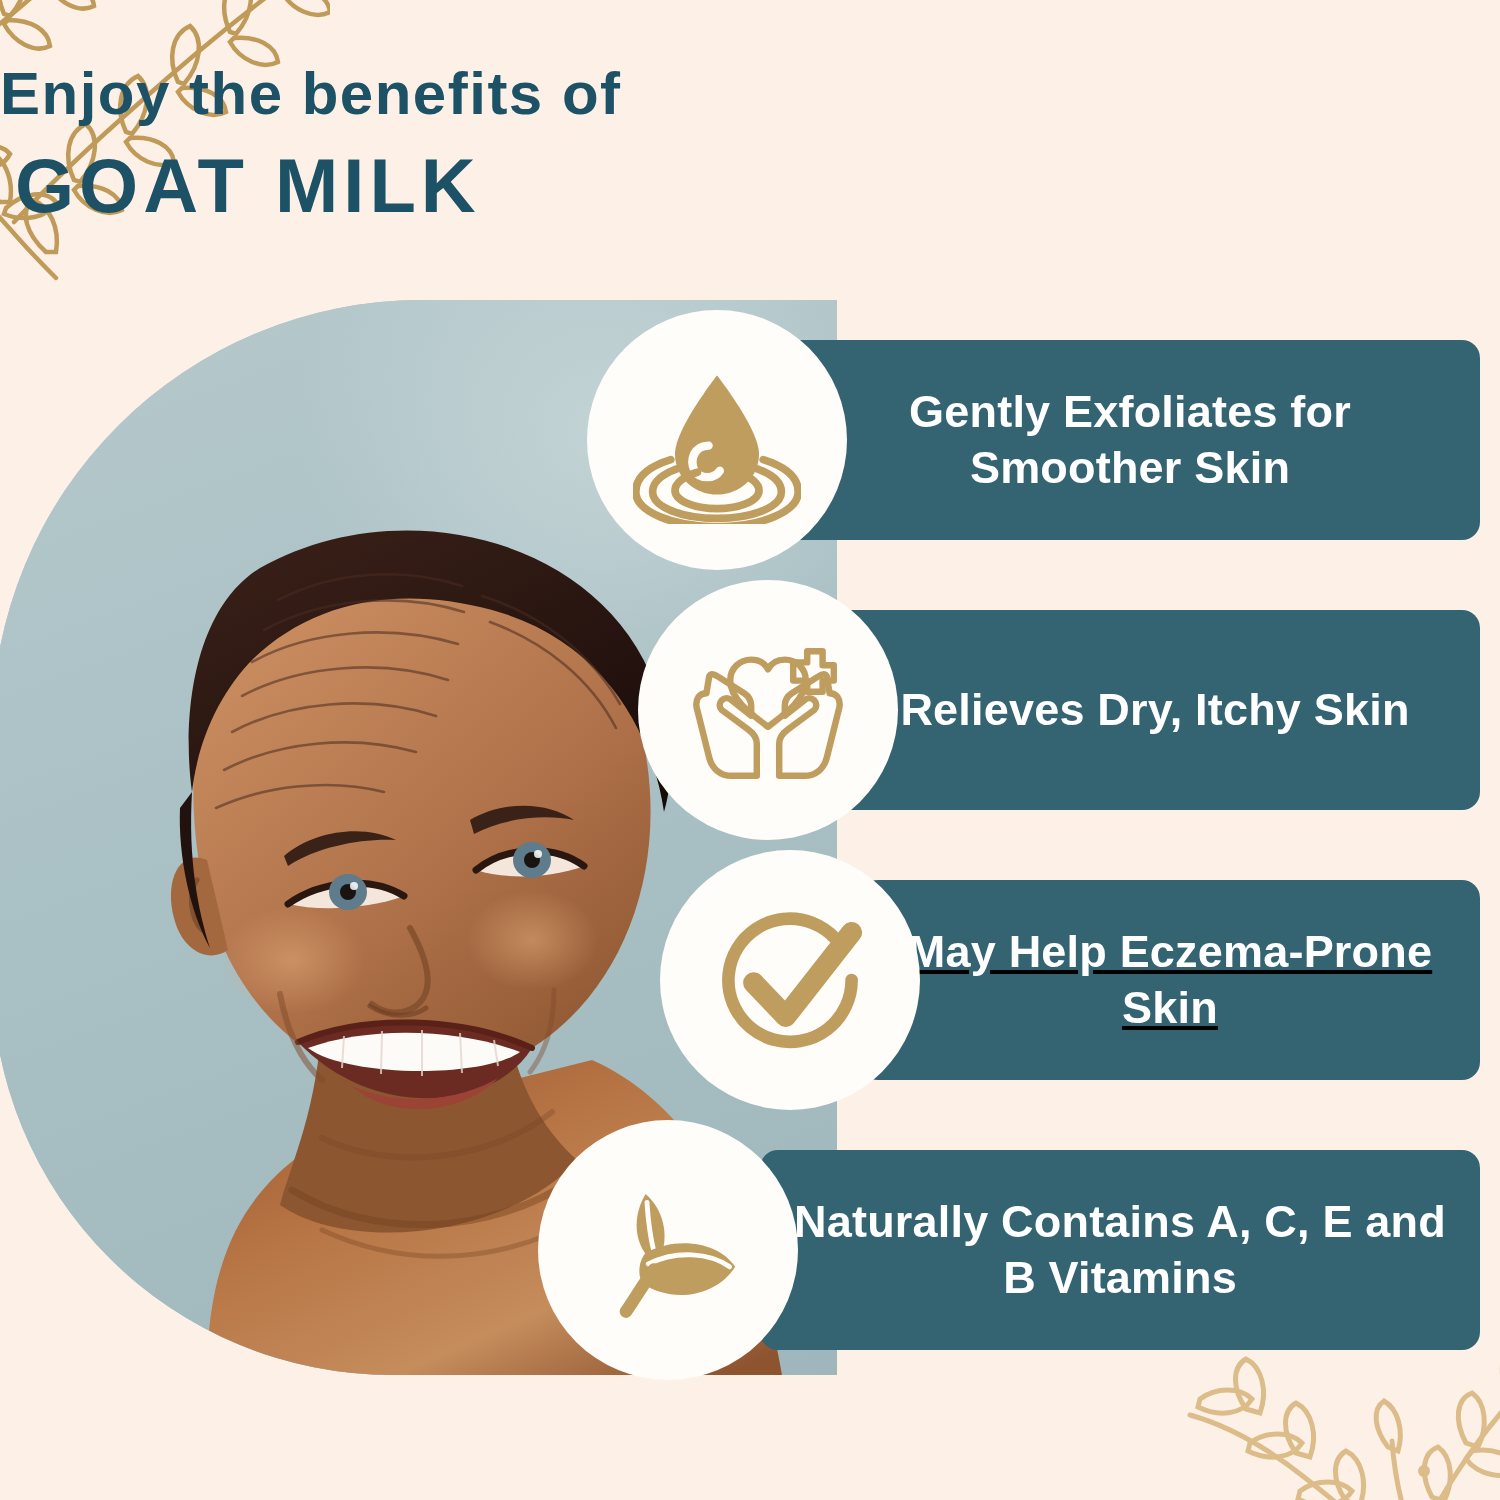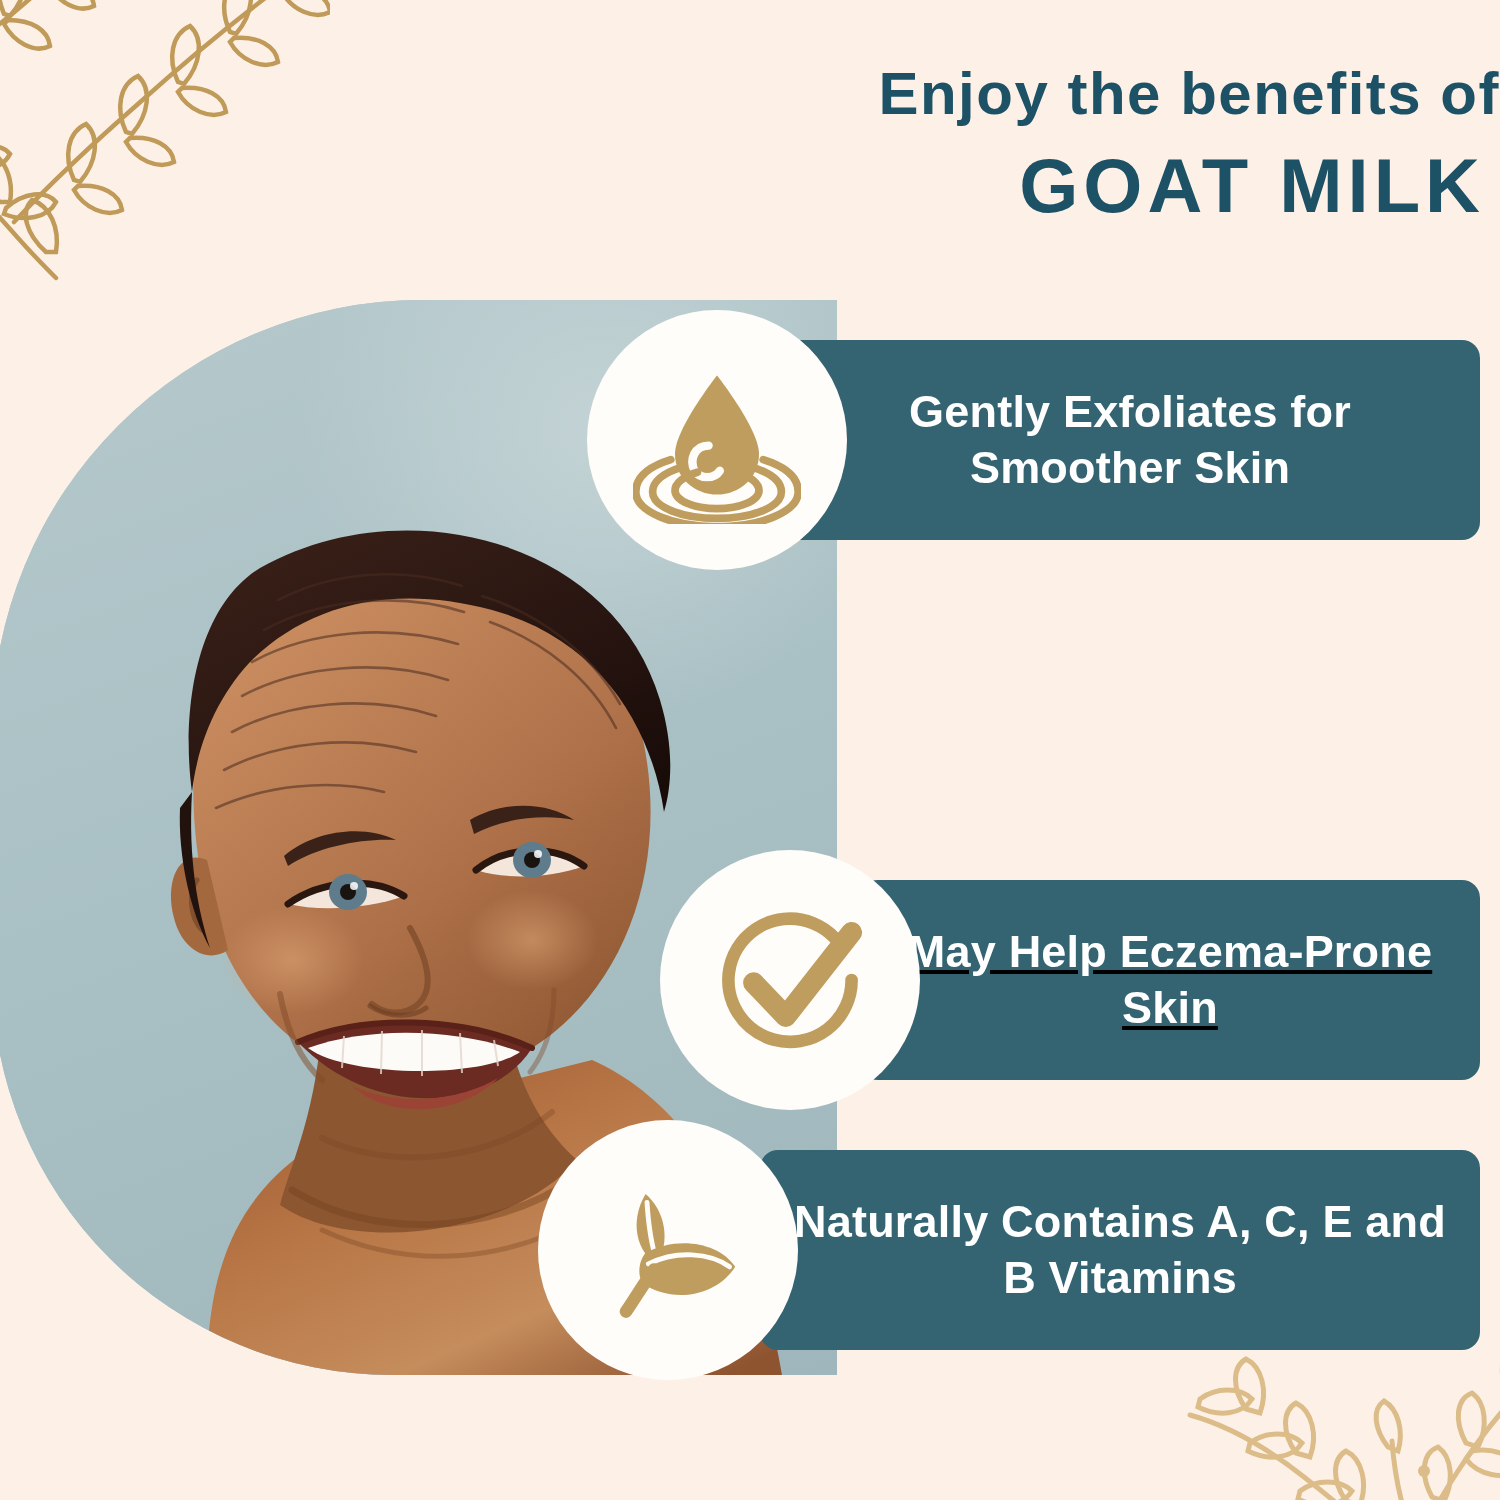--- a/index.html
+++ b/index.html
@@ -39,21 +39,21 @@
     width: 360px;
     height: 250px;
   }
 
   
   #heading-block {
     position: absolute;
     left: 0;
     top: 62px;
     width: 1500px;
-    text-align: right;
+    text-align: left;
   }
   #heading-line-1 {
     color: #1C5166;
     font-size: 60px;
     font-weight: bold;
     letter-spacing: 1.5px;
     line-height: 1.06;
     margin: 0;
   }
   #heading-line-2 {
@@ -312,20 +312,44 @@
         <path d="M54 64 C44 64 40 74 44 82 C48 88 58 88 62 82" stroke="#FFFDFA" stroke-width="6" fill="none" stroke-linecap="round"></path>
         <g stroke="#BF9D5E" stroke-width="5.5" fill="none" stroke-linecap="round">
           <path d="M46 83 C36 86 30 91 30 96 C30 103 43 109 60 109 C77 109 90 103 90 96 C90 91 84 86 74 83"></path>
           <path d="M36 79 C23 83 14 89 14 97 C14 108 35 116 60 116 C85 116 106 108 106 97 C106 89 97 83 84 79"></path>
           <path d="M27 74 C11 79 2 87 2 97 C2 111 28 122 60 122 C92 122 118 111 118 97 C118 87 109 79 93 74"></path>
         </g>
       </svg>
     </div>
   </div>
 
+  <div class="benefit-row" id="row-2">
+    <div class="benefit-card">
+      <div class="benefit-text">Relieves Dry, Itchy Skin</div>
+    </div>
+    <div class="benefit-circle">
+      <svg class="benefit-icon" viewBox="0 0 120 120" fill="none">
+        <g stroke="#BF9D5E" stroke-width="4.6" fill="none" stroke-linecap="round" stroke-linejoin="round">
+
+          <path d="M60 72 C48 63 33 52 33 39 C33 30 40 24 48 24 C54 24 58 27 60 31
+                   C62 27 66 24 72 24 C80 24 87 30 87 39 C87 52 72 63 60 72 Z"></path>
+
+          <path d="M78 26 H88 V18 H99 V28 H107 V39 H99 V47 H88 V39 H78 Z"></path>
+
+          <path d="M16 48 C11 48 8 52 9 58 L18 94 C20 102 26 107 34 107 H52 V84
+                   C52 80 50 77 46 74 L27 60 C25 58 25 55 27 53 C29 51 32 51 34 53
+                   L48 64 V57 C48 53 46 50 43 48 L24 36 C21 34 19 34 18 36 Z"></path>
+
+          <path d="M104 48 C109 48 112 52 111 58 L102 94 C100 102 94 107 86 107 H68 V84
+                   C68 80 70 77 74 74 L93 60 C95 58 95 55 93 53 C91 51 88 51 86 53
+                   L72 64 V57 C72 53 74 50 77 48 L96 36 C99 34 101 34 102 36 Z"></path>
+        </g>
+      </svg>
+    </div>
+  </div>
 
   <div class="benefit-row" id="row-3">
     <div class="benefit-card">
       <div class="benefit-text">May Help Eczema-Prone Skin</div>
     </div>
     <div class="benefit-circle">
       <svg class="benefit-icon" viewBox="0 0 120 120" fill="none">
         <path d="M92 30 A44 44 0 1 0 104 60" stroke="#BF9D5E" stroke-width="9" fill="none" stroke-linecap="round"></path>
         <path d="M34 62 L57 86 L104 26" stroke="#BF9D5E" stroke-width="15" fill="none" stroke-linecap="round" stroke-linejoin="round"></path>
       </svg>

